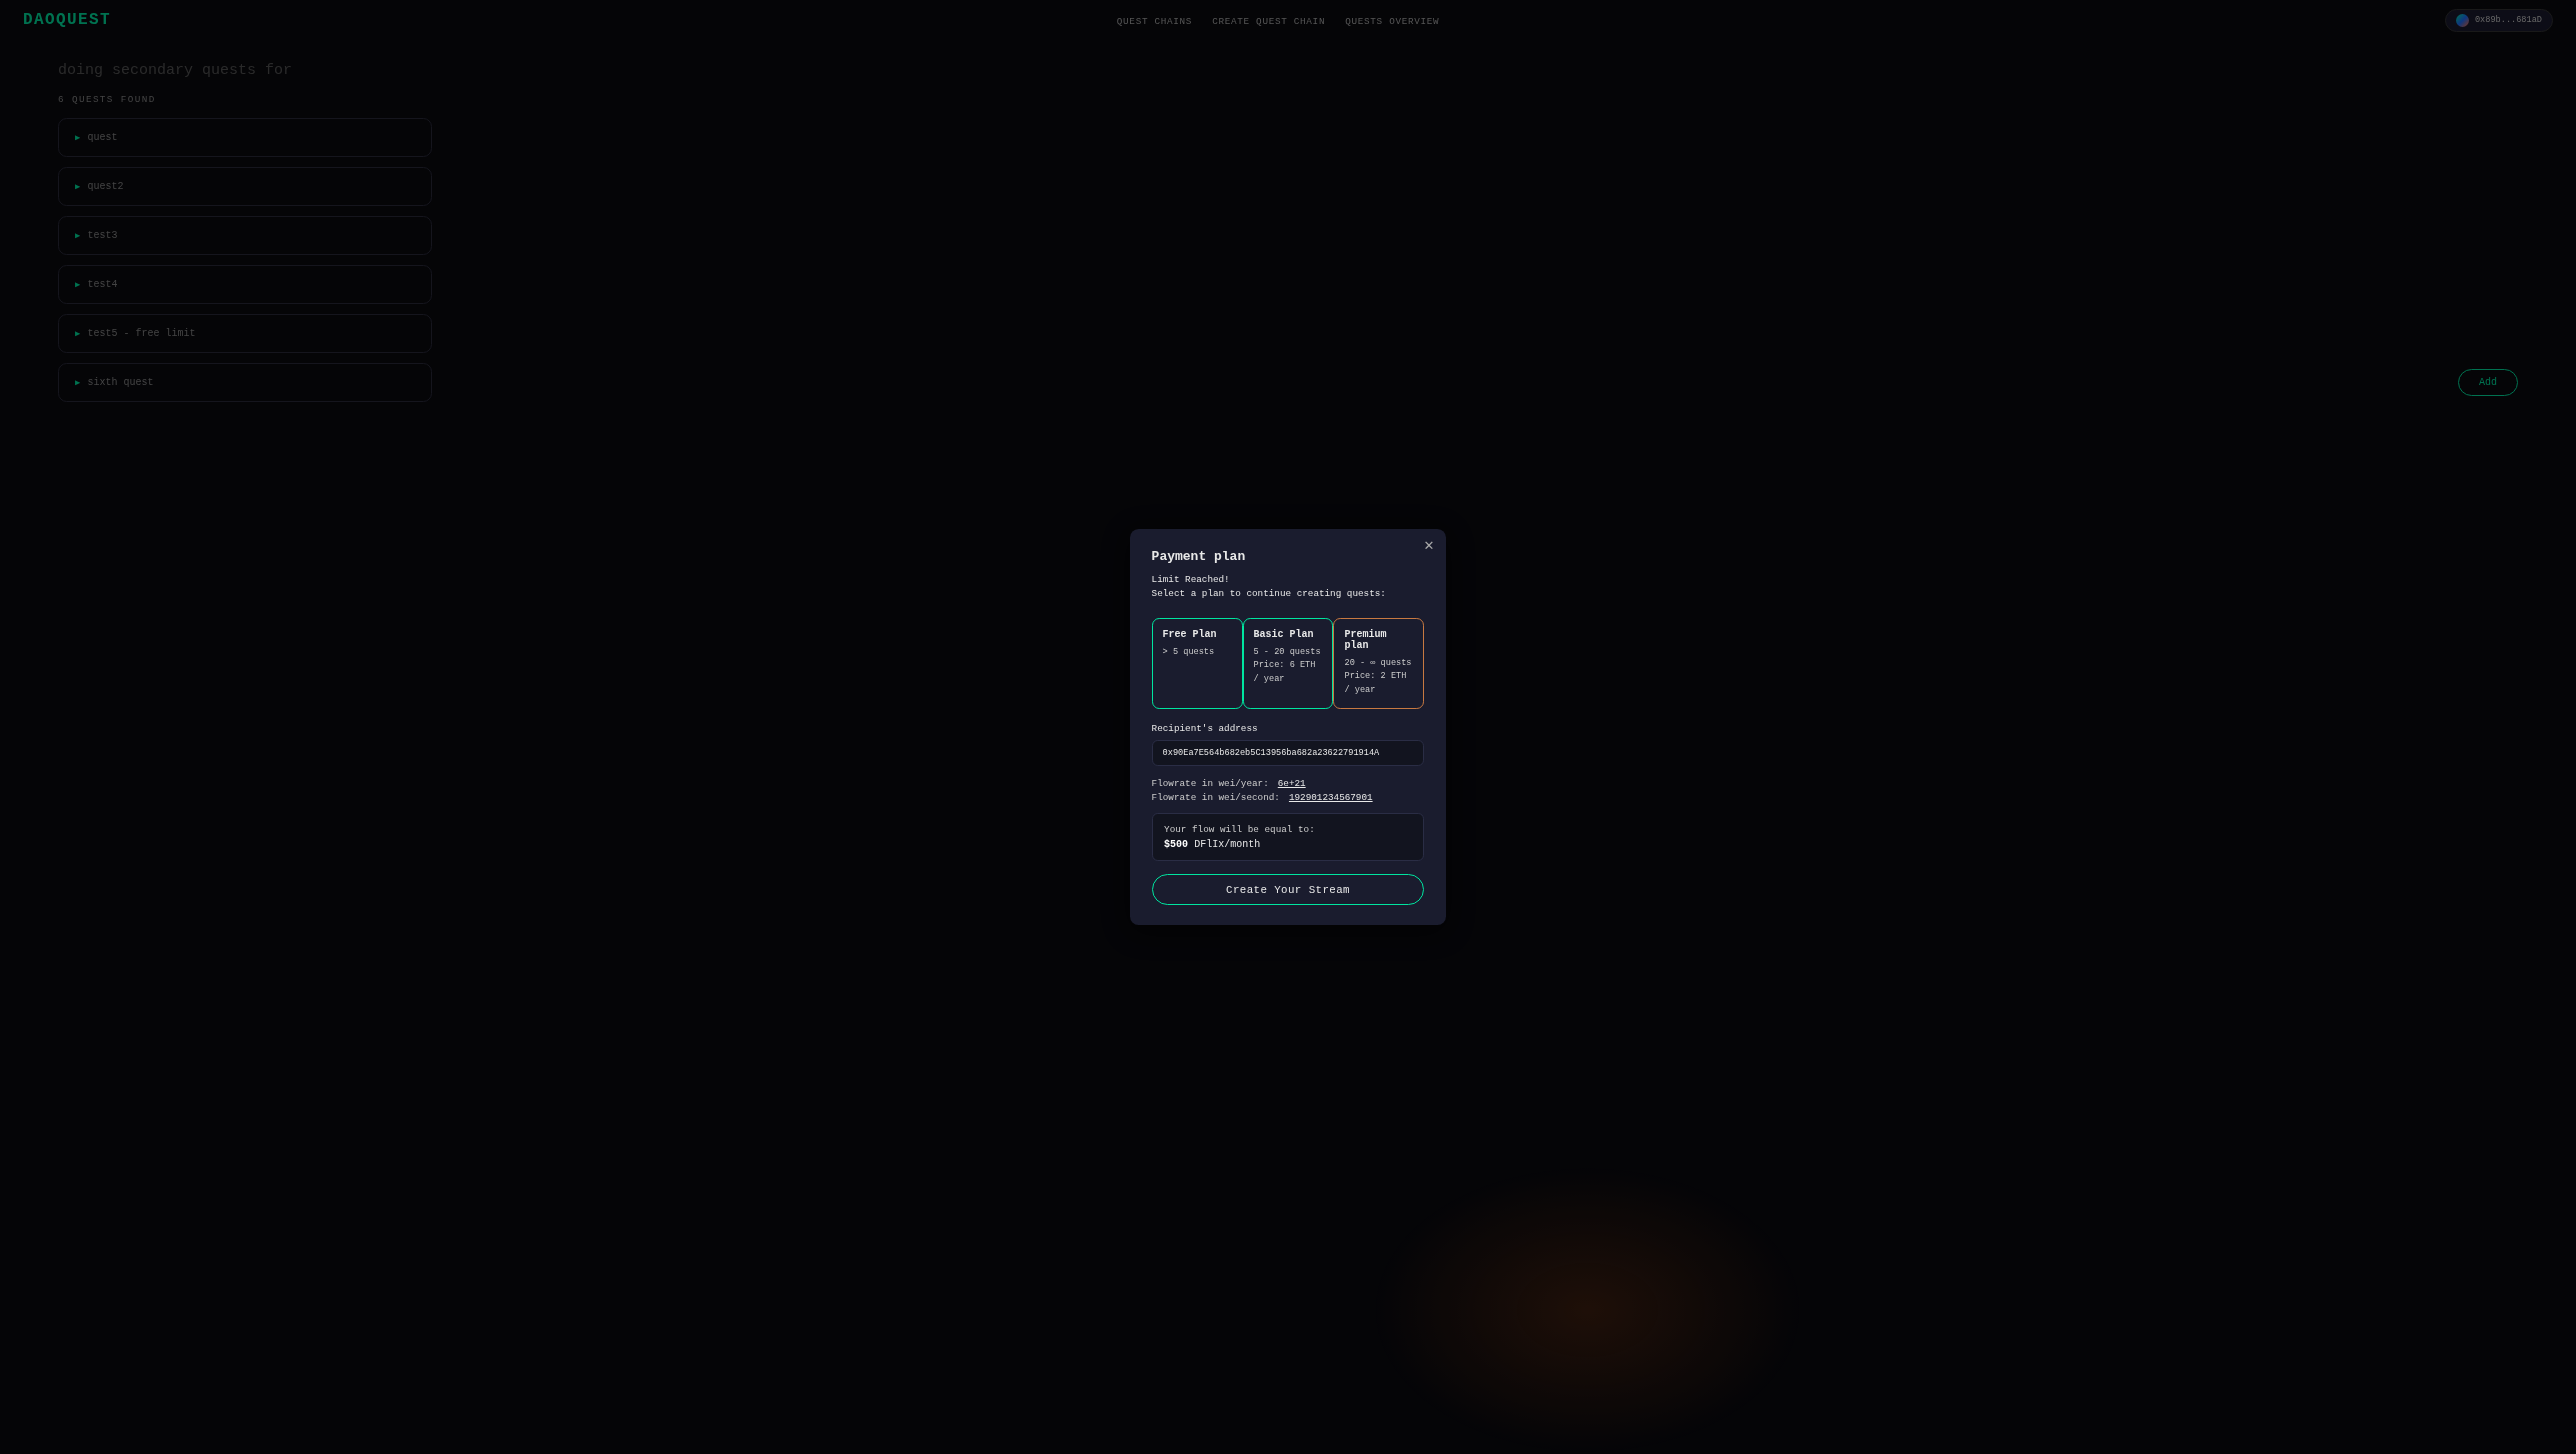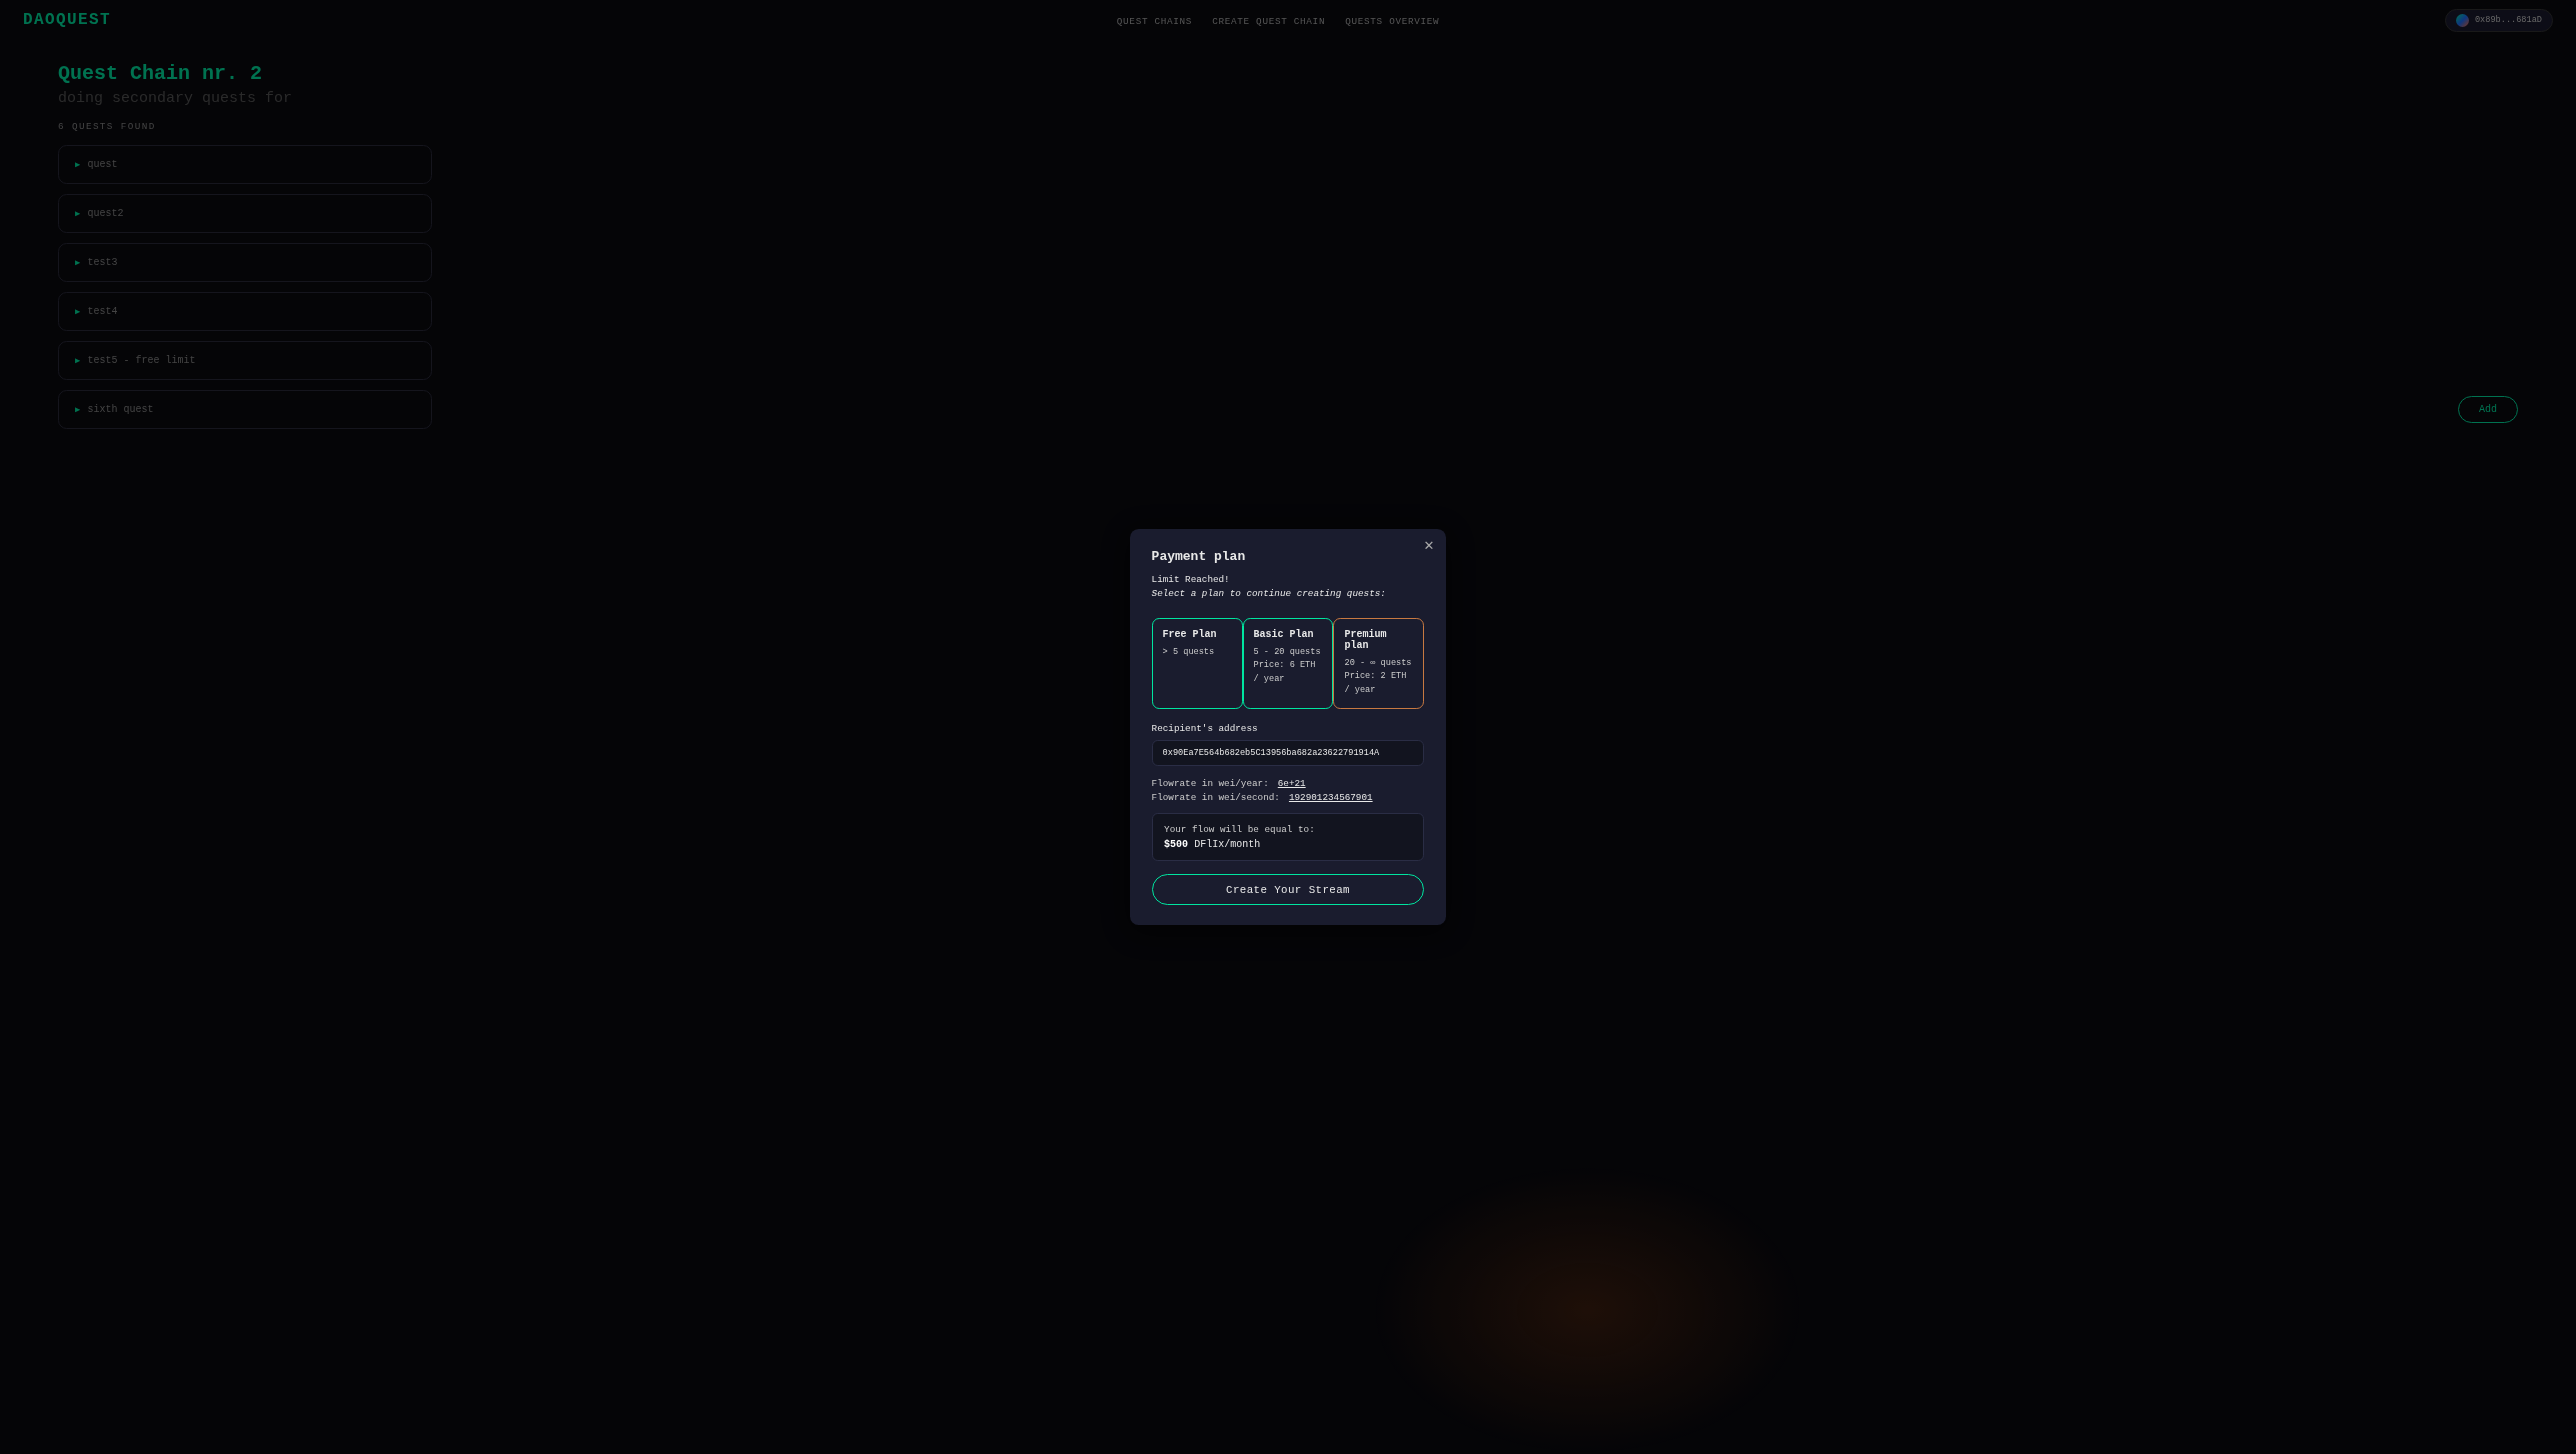--- a/index.html
+++ b/index.html
@@ -165,21 +165,20 @@
     .modal-limit-text {
       color: #e8e8e8;
       font-size: 9.3px;
       margin-bottom: 2.9px;
     }
 
     .modal-select-text {
       color: #e8e8e8;
       font-size: 9.3px;
       margin-bottom: 19px;
-      font-style: italic;
     }
 
     
     .plan-cards {
       display: flex;
       gap: 0;
       margin-bottom: 14.4px;
     }
 
     .plan-card {
@@ -323,21 +322,20 @@
     <li><a href="#">QUESTS OVERVIEW</a></li>
   </ul>
 
   <div class="wallet-badge">
     <div class="wallet-dot"></div>
     <span>0x89b...681aD</span>
   </div>
 </nav>
 
 <div class="main-content">
-  <h1 class="page-title">Quest Chain nr. 2</h1>
   <p class="page-subtitle">doing secondary quests for</p>
   <p class="quests-count">6 QUESTS FOUND</p>
 
   <div>
     <div class="quest-item">
       <span class="arrow">▶</span>
       <span>quest</span>
     </div>
     <div class="quest-item">
       <span class="arrow">▶</span>

